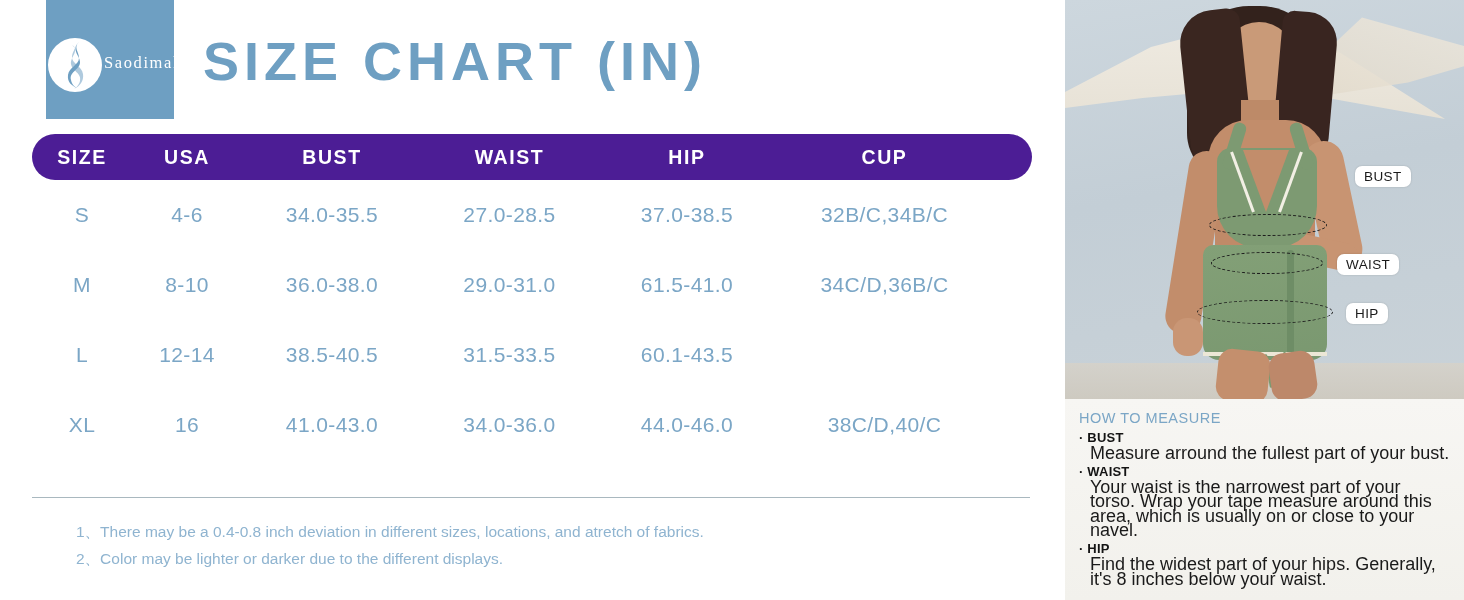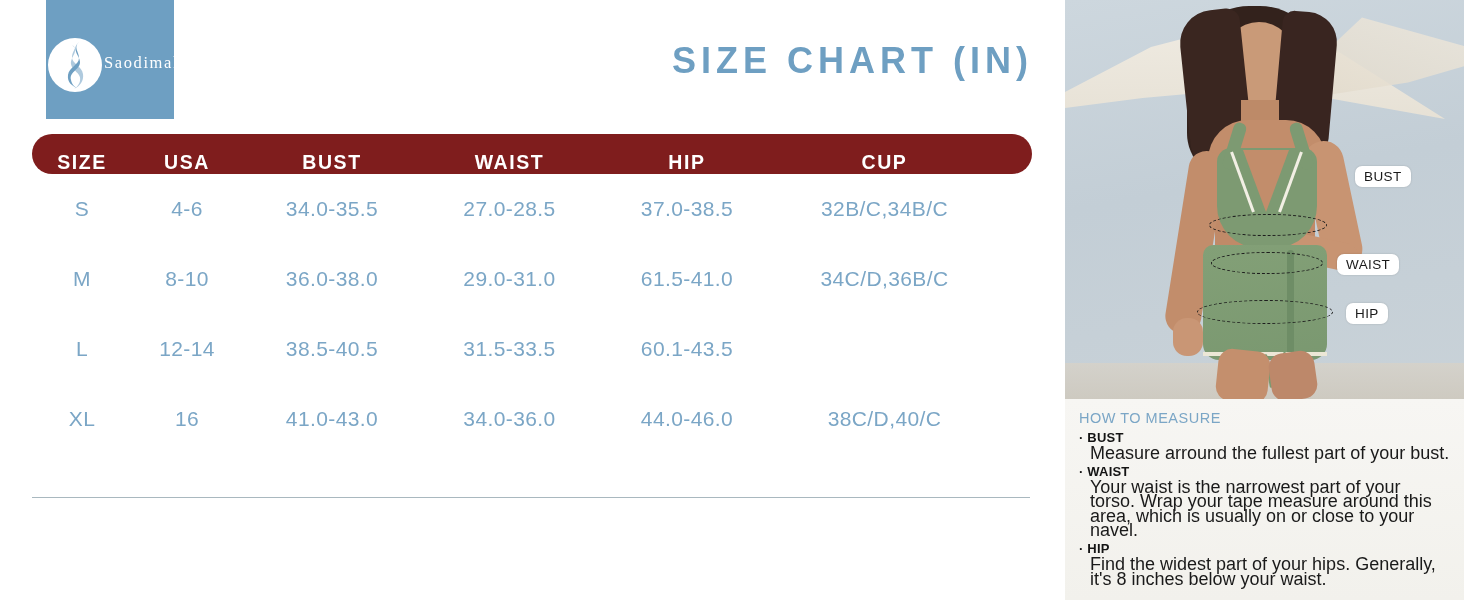--- a/index.html
+++ b/index.html
@@ -56,42 +56,42 @@
     letter-spacing: 1.6px;
     white-space: nowrap;
   }
 
   
   .chart-title {
     position: absolute;
     left: 203px;
     top: 28px;
     width: 830px;
-    text-align: right;
+    text-align: left;
     color: #6e9fc2;
-    font-size: 36px;
+    font-size: 54px;
     font-weight: bold;
     letter-spacing: 5px;
     line-height: 66px;
     white-space: nowrap;
   }
 
   
   .size-table {
     position: absolute;
     left: 32px;
     top: 134px;
     width: 1000px;
   }
   .table-head {
-    background: #7f1d1d;
+    background: #4c1d95;
     border-radius: 26px;
-    height: 40px;
+    height: 46px;
     display: flex;
-    align-items: flex-end;
+    align-items: center;
   }
   .table-head .cell {
     color: #ffffff;
     font-size: 19.5px;
     font-weight: bold;
     letter-spacing: 1.6px;
     text-align: center;
   }
   .table-body .row {
     height: 70px;
@@ -408,20 +408,24 @@
           <div class="cell c2">41.0-43.0</div>
           <div class="cell c3">34.0-36.0</div>
           <div class="cell c4">44.0-46.0</div>
           <div class="cell c5">38C/D,40/C</div>
         </div>
       </div>
     </div>
 
     <div class="divider"></div>
 
+    <div class="notes">
+      <div class="note-line">1、There may be a 0.4-0.8 inch deviation in different sizes, locations, and atretch of fabrics.</div>
+      <div class="note-line">2、Color may be lighter or darker due to the different displays.</div>
+    </div>
   </div>
 
   <div class="right-panel">
 
     <div class="photo">
       <div class="umbrella"></div>
       <div class="umbrella2"></div>
       <div class="sand"></div>
 
       <div class="model">

